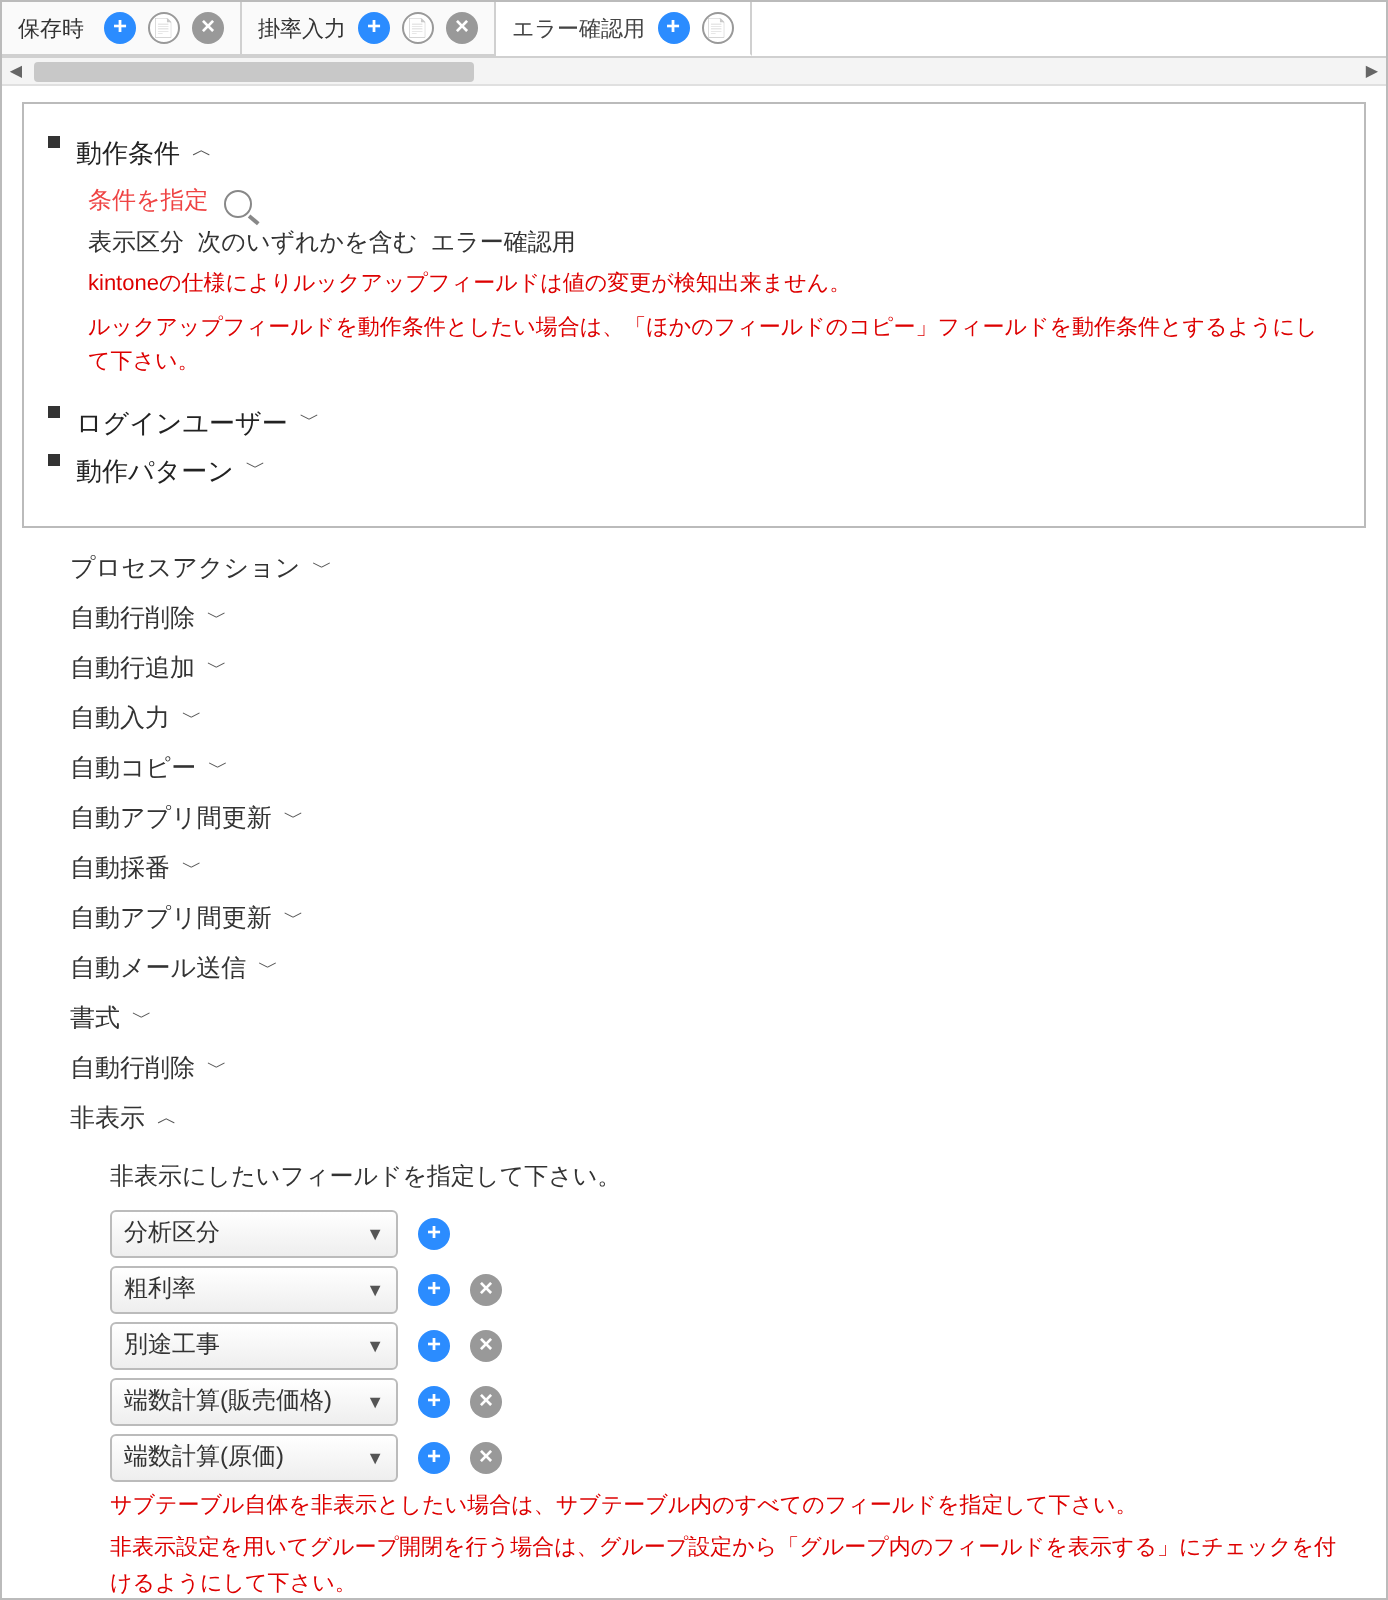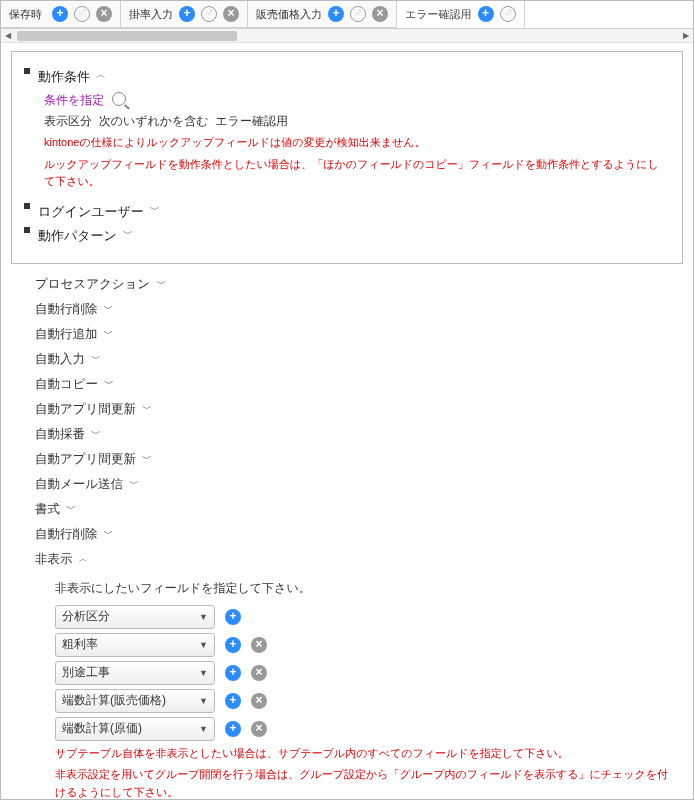--- a/index.html
+++ b/index.html
@@ -22,57 +22,51 @@
   .scroll-thumb { height: 10px; width: 220px; background: #c8c8c8; margin-left: 2px; border-radius: 2px; }
   .scroll-right { margin-left: auto; }
   .content { padding: 8px 10px; }
   .panel { border: 1px solid #bbb; padding: 10px 12px 12px; position: relative; }
   .section-header { font-weight: 500; margin: 6px 0; display: flex; align-items: flex-start; gap: 6px; cursor: pointer; }
   .section-header.bold { font-size: 13px; color: #222; }
   .caret { font-size: 10px; color: #555; }
   .bullet { width: 6px; height: 6px; background: #333; display: inline-block; margin-right: 2px; }
   .indent1 { padding-left: 20px; }
   .row { margin: 4px 0; }
-  .small-header { display: flex; align-items: flex-start; gap: 8px; font-size: 12px; color: #a21caf; cursor: pointer; }
+  .small-header { display: flex; align-items: flex-end; gap: 8px; font-size: 12px; color: #ef4444; cursor: pointer; }
   .searchglass { width: 14px; height: 14px; border: 1.5px solid #888; border-radius: 50%; display: inline-block; position: relative; }
   .searchglass::after { content: ""; position: absolute; width: 6px; height: 1.5px; background: #888; right: -5px; bottom: -2px; transform: rotate(40deg); }
   .red { color: #d00; font-size: 11px; line-height: 1.6; }
   .tree { padding: 8px 4px 4px 24px; }
   .tree-item { display: flex; align-items: center; gap: 6px; padding: 4px 0; font-size: 12.5px; color: #333; cursor: pointer; }
   .tree-item .caret { min-width: 10px; }
   .hidden-panel { padding: 4px 0 4px 20px; }
   .desc { margin: 4px 0 8px; font-size: 12px; }
   .field-row { display: flex; align-items: center; gap: 10px; margin: 4px 0; }
-  .dropdown { width: 160px; height: 24px; background: linear-gradient(#fff,#eee); border: 1px solid #bbb; border-radius: 3px; padding: 0 6px; display: flex; align-items: center; justify-content: space-between; font-size: 12px; cursor: pointer; }
+  .dropdown { width: 144px; height: 24px; background: linear-gradient(#fff,#eee); border: 1px solid #bbb; border-radius: 3px; padding: 0 6px; display: flex; align-items: center; justify-content: space-between; font-size: 12px; cursor: pointer; }
   .dropdown .dd-caret { font-size: 9px; color: #555; }
 </style>
 </head>
 <body>
 
 <div class="outer">
 
   <div class="tabs">
     <div class="tab">
       <span class="label">保存時</span>
       <span class="icon-btn plus"></span>
       <span class="icon-btn copy"></span>
       <span class="icon-btn close"></span>
     </div>
     <div class="tab">
       <span class="label">掛率入力</span>
       <span class="icon-btn plus"></span>
       <span class="icon-btn copy"></span>
       <span class="icon-btn close"></span>
     </div>
-    <div class="tab">
-      <span class="label">販売価格入力</span>
-      <span class="icon-btn plus"></span>
-      <span class="icon-btn copy"></span>
-      <span class="icon-btn close"></span>
-    </div>
     <div class="tab active">
       <span class="label">エラー確認用</span>
       <span class="icon-btn plus"></span>
       <span class="icon-btn copy"></span>
     </div>
   </div>
   <div class="scrolltrack">
     <span class="scroll-arrow">◀</span>
     <span class="scroll-thumb"></span>
     <span class="scroll-arrow scroll-right">▶</span>

